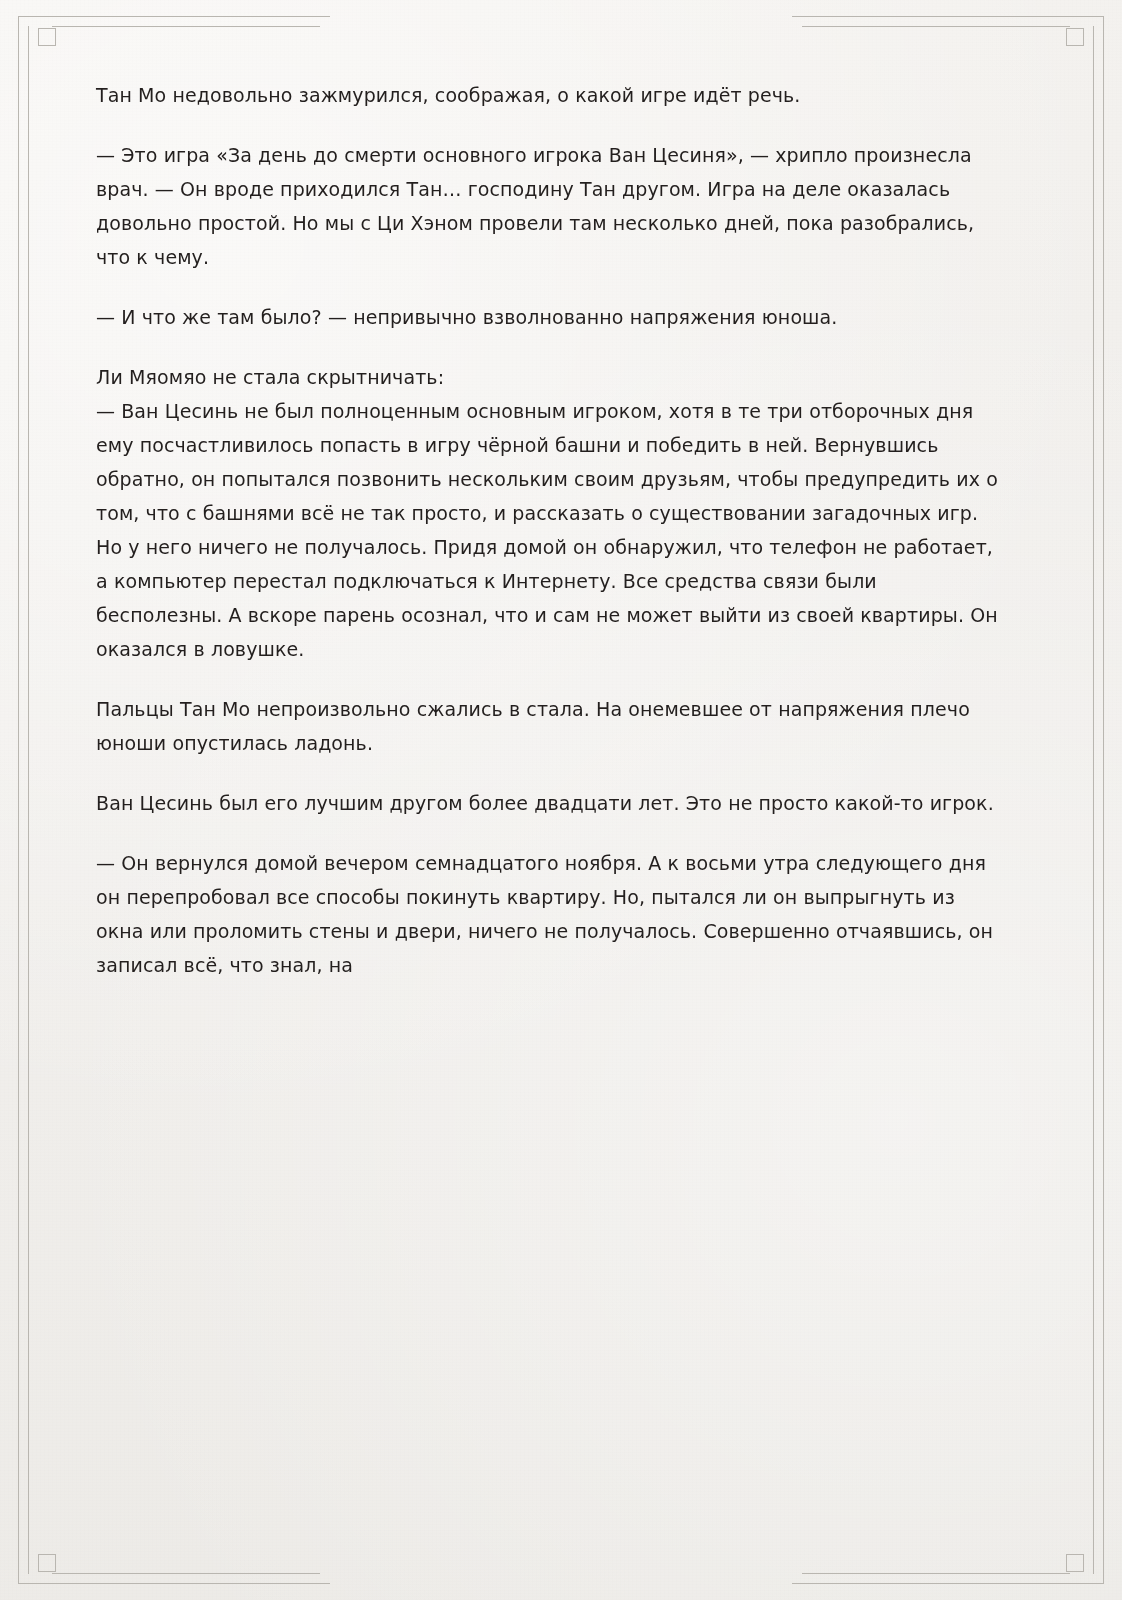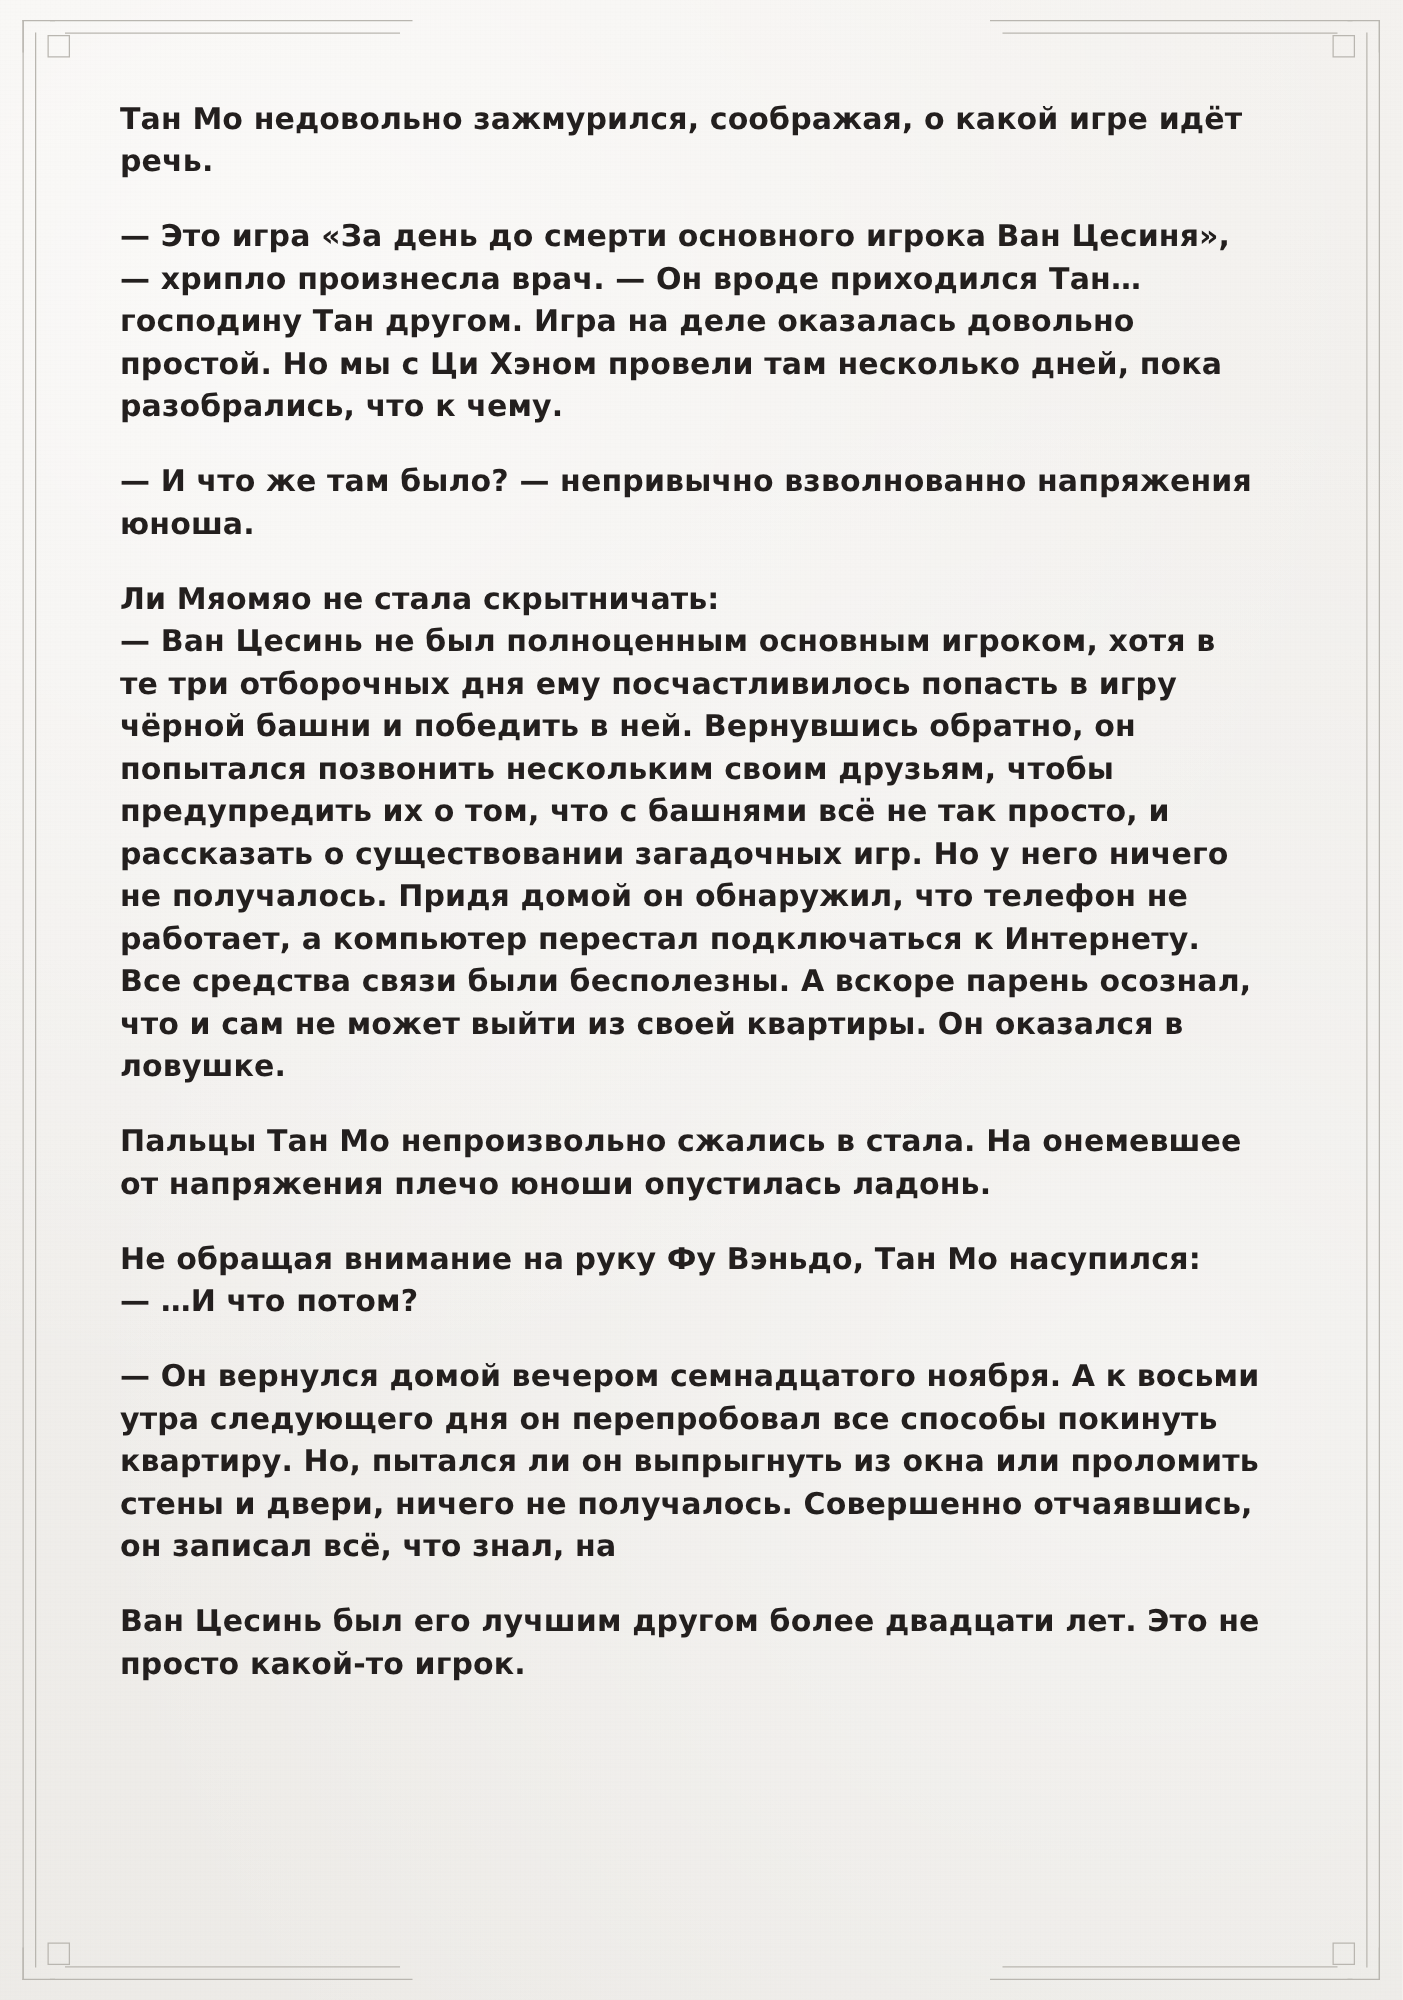--- a/index.html
+++ b/index.html
@@ -102,26 +102,26 @@
 
   
   .content {
     position: absolute;
     left: 96px;
     top: 78px;
     width: 912px;
     color: #231f1e;
   }
   .para {
-    font-size: 24px;
+    font-size: 19px;
     line-height: 34px;
     letter-spacing: 0.1px;
     margin: 0 0 26px 0;
     white-space: pre-line;
-    font-weight: 700;
+    font-weight: 400;
   }
 </style>
 </head>
 <body>
 
 <div class="page">
   <div class="paper-texture"></div>
 
   <div class="frame">
     <div class="frame-line v-outer-left"></div>
@@ -150,18 +150,16 @@
     <div class="corner-hook br"></div>
   </div>
 
   <div class="content">
     <p class="para">Тан Мо недовольно зажмурился, соображая, о какой игре идёт речь.</p>
     <p class="para">— Это игра «За день до смерти основного игрока Ван Цесиня», — хрипло произнесла врач. — Он вроде приходился Тан… господину Тан другом. Игра на деле оказалась довольно простой. Но мы с Ци Хэном провели там несколько дней, пока разобрались, что к чему.</p>
     <p class="para">— И что же там было? — непривычно взволнованно напряжения юноша.</p>
     <p class="para">Ли Мяомяо не стала скрытничать:
 — Ван Цесинь не был полноценным основным игроком, хотя в те три отборочных дня ему посчастливилось попасть в игру чёрной башни и победить в ней. Вернувшись обратно, он попытался позвонить нескольким своим друзьям, чтобы предупредить их о том, что с башнями всё не так просто, и рассказать о существовании загадочных игр. Но у него ничего не получалось. Придя домой он обнаружил, что телефон не работает, а компьютер перестал подключаться к Интернету. Все средства связи были бесполезны. А вскоре парень осознал, что и сам не может выйти из своей квартиры. Он оказался в ловушке.</p>
     <p class="para">Пальцы Тан Мо непроизвольно сжались в стала. На онемевшее от напряжения  плечо юноши опустилась ладонь.</p>
-    <p class="para">Не обращая внимание на руку Фу Вэньдо, Тан Мо насупился:
-— …И что потом?</p>
+    <p class="para">Ван Цесинь был его лучшим другом более двадцати лет. Это не просто какой-то игрок.</p>
     <p class="para">— Он вернулся домой вечером семнадцатого ноября. А к восьми утра следующего дня он перепробовал все способы покинуть квартиру. Но, пытался ли он выпрыгнуть из окна или проломить стены и двери, ничего не получалось. Совершенно отчаявшись, он записал всё, что знал, на</p>
-    <p class="para">Ван Цесинь был его лучшим другом более двадцати лет. Это не просто какой-то игрок.</p>
   </div>
 </div>
 
 </body></html>

